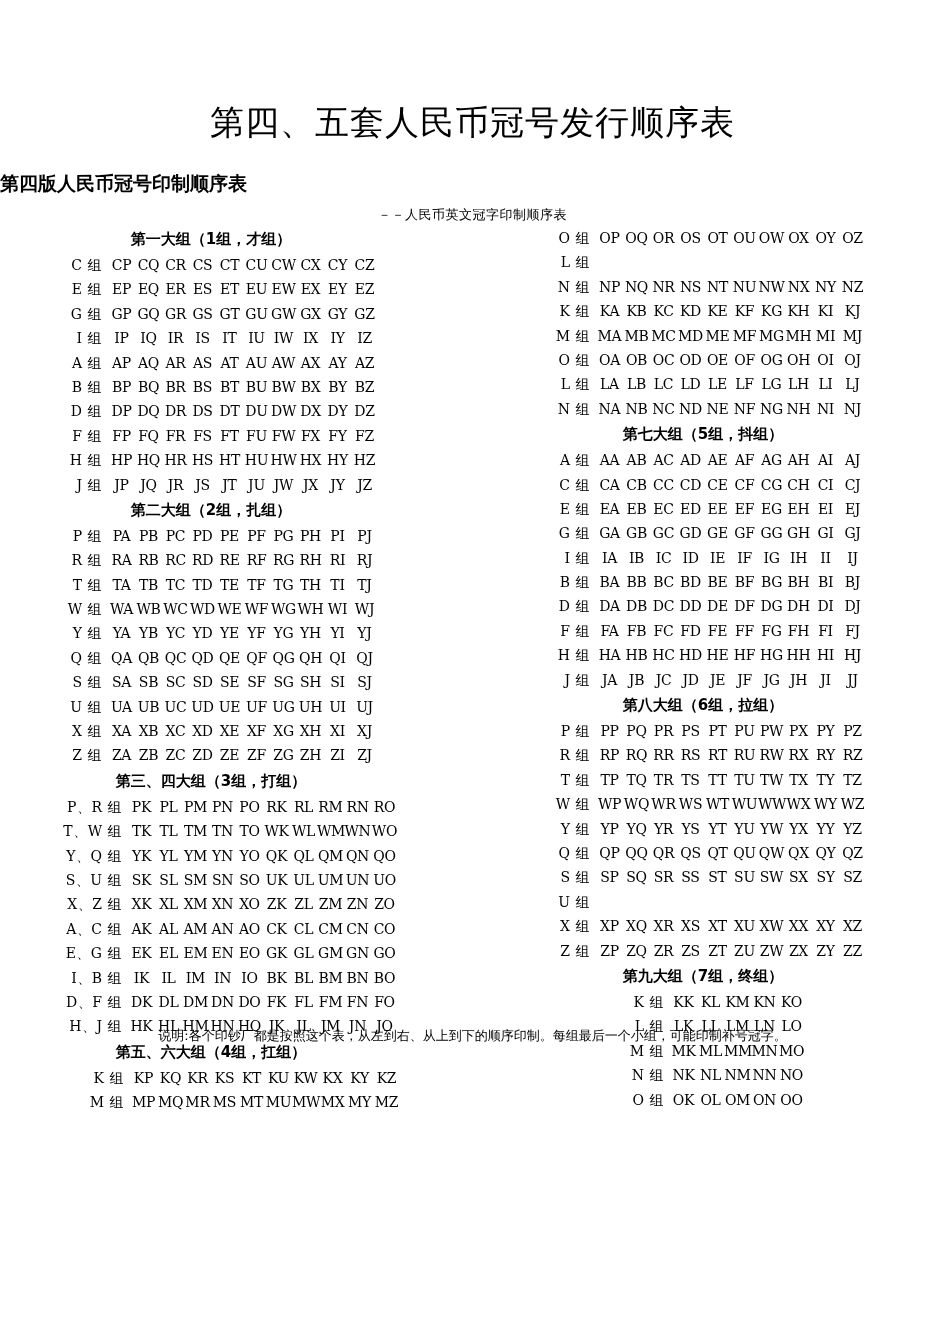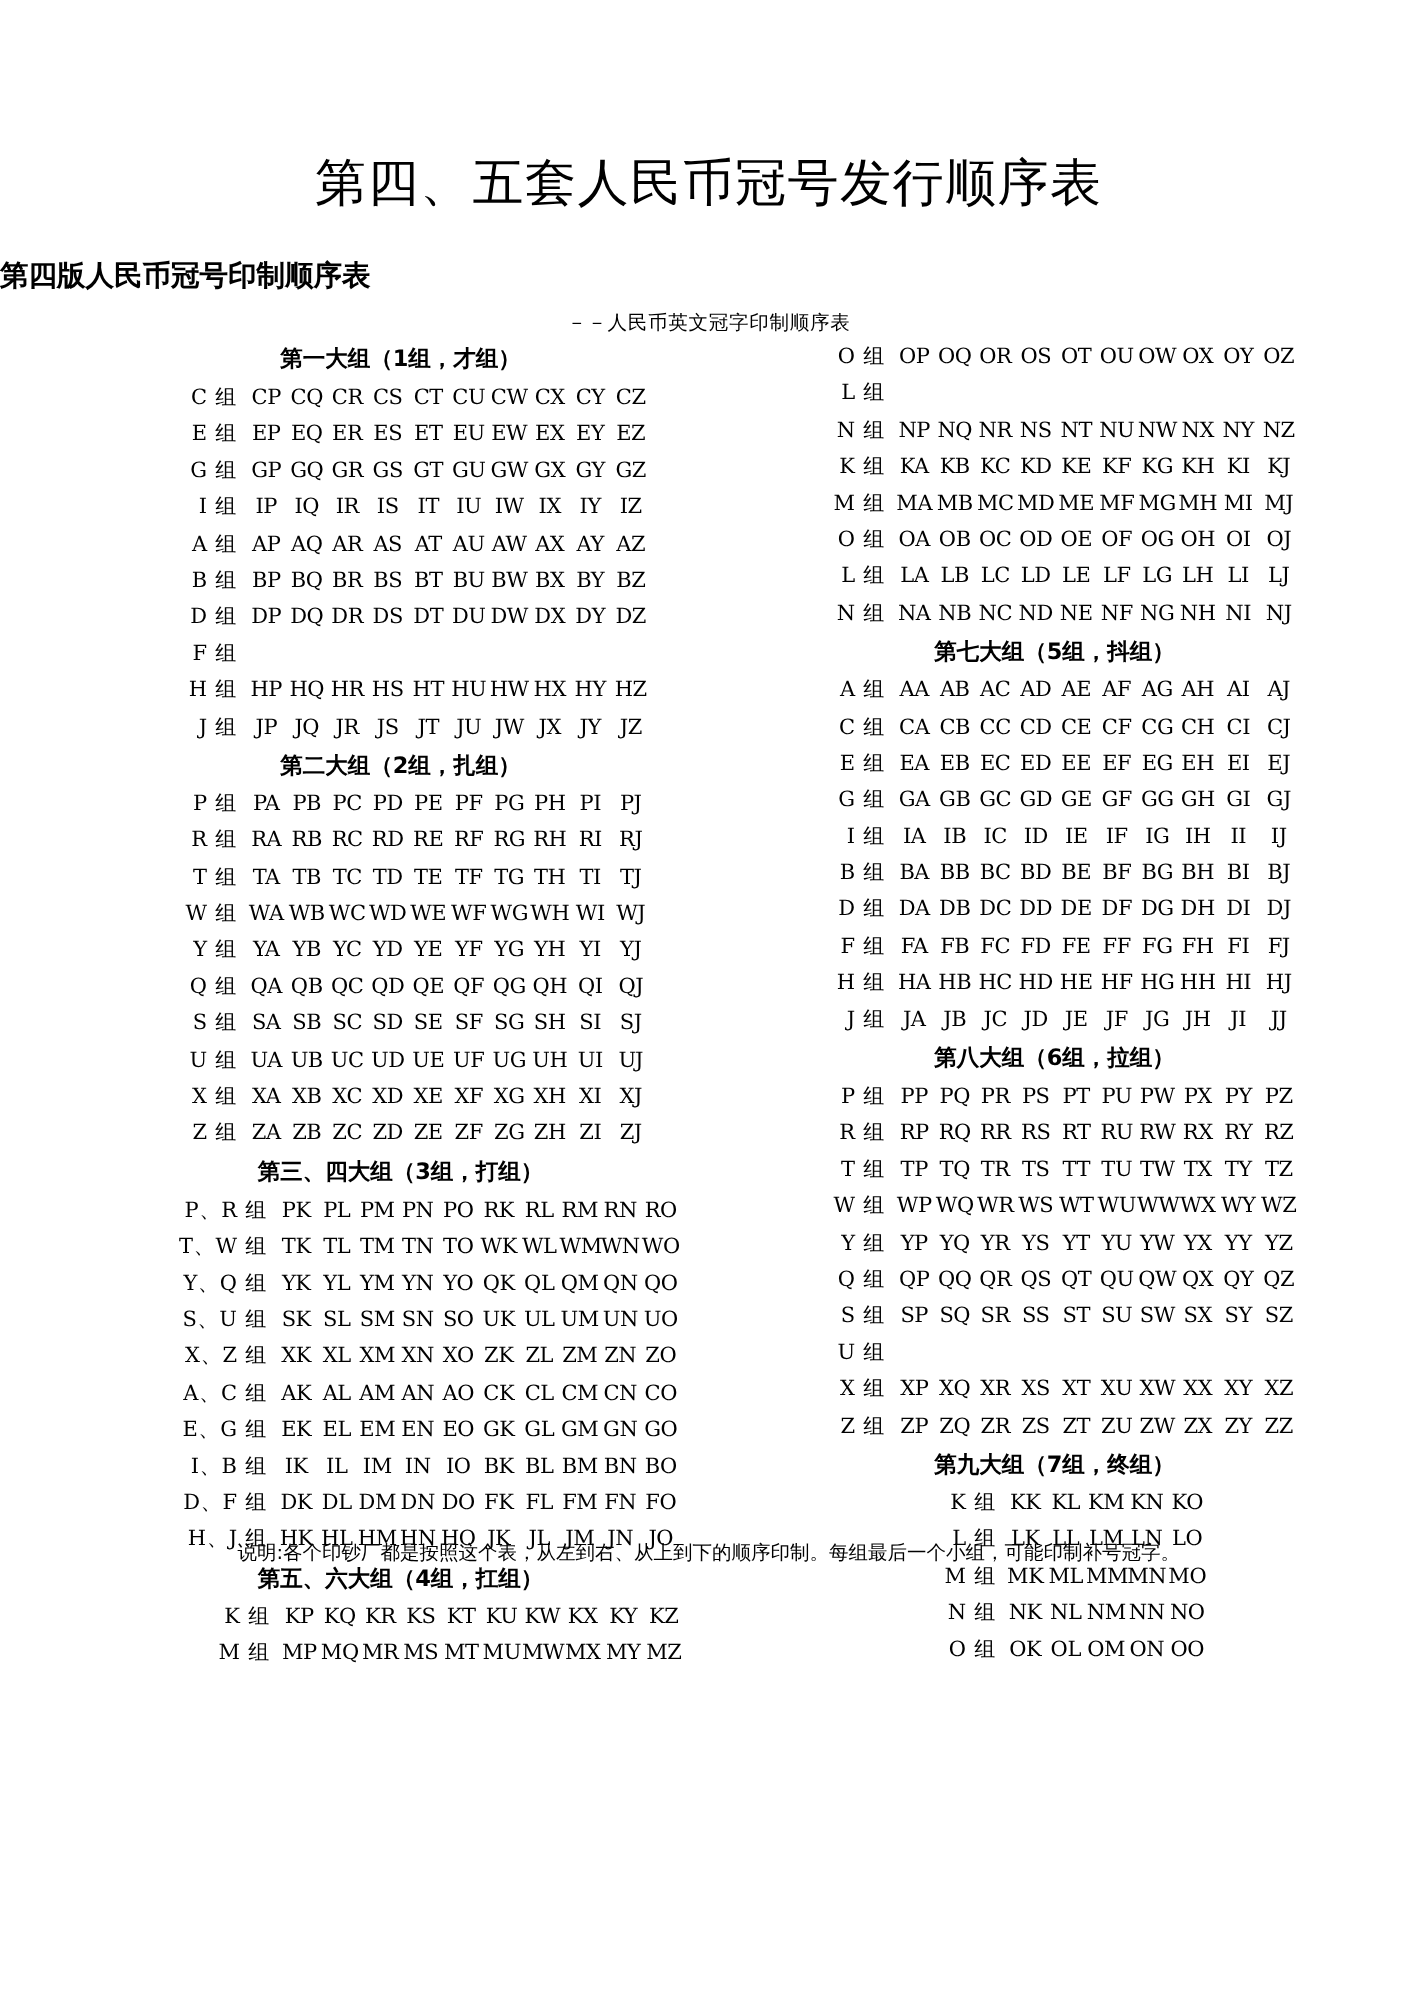--- a/index.html
+++ b/index.html
@@ -55,21 +55,21 @@
     top: 186px;
     left: 0;
     width: 945px;
     display: flex;
     flex-direction: row;
   }
   .col {
     width: 472px;
     box-sizing: border-box;
   }
-  .col-left  { padding-left: 112px; }
+  .col-left  { padding-left: 56px; }
   .col-right { padding-left: 72px; }
 
   .group-heading {
     font-family: "DejaVu Sans", "Liberation Sans", sans-serif;
     font-size: 15px;
     font-weight: bold;
     text-align: center;
     line-height: 27px;
     height: 27px;
     width: 310px;
@@ -242,20 +242,32 @@
                 <span class="cell">DT</span>
                 <span class="cell">DU</span>
                 <span class="cell">DW</span>
                 <span class="cell">DX</span>
                 <span class="cell">DY</span>
                 <span class="cell">DZ</span>
               </span>
             </div>
             <div class="row">
               <span class="row-label">F 组</span>
+              <span class="cells">
+                <span class="cell">FP</span>
+                <span class="cell">FQ</span>
+                <span class="cell">FR</span>
+                <span class="cell">FS</span>
+                <span class="cell">FT</span>
+                <span class="cell">FU</span>
+                <span class="cell">FW</span>
+                <span class="cell">FX</span>
+                <span class="cell">FY</span>
+                <span class="cell">FZ</span>
+              </span>
             </div>
             <div class="row">
               <span class="row-label">H 组</span>
               <span class="cells">
                 <span class="cell">HP</span>
                 <span class="cell">HQ</span>
                 <span class="cell">HR</span>
                 <span class="cell">HS</span>
                 <span class="cell">HT</span>
                 <span class="cell">HU</span>

